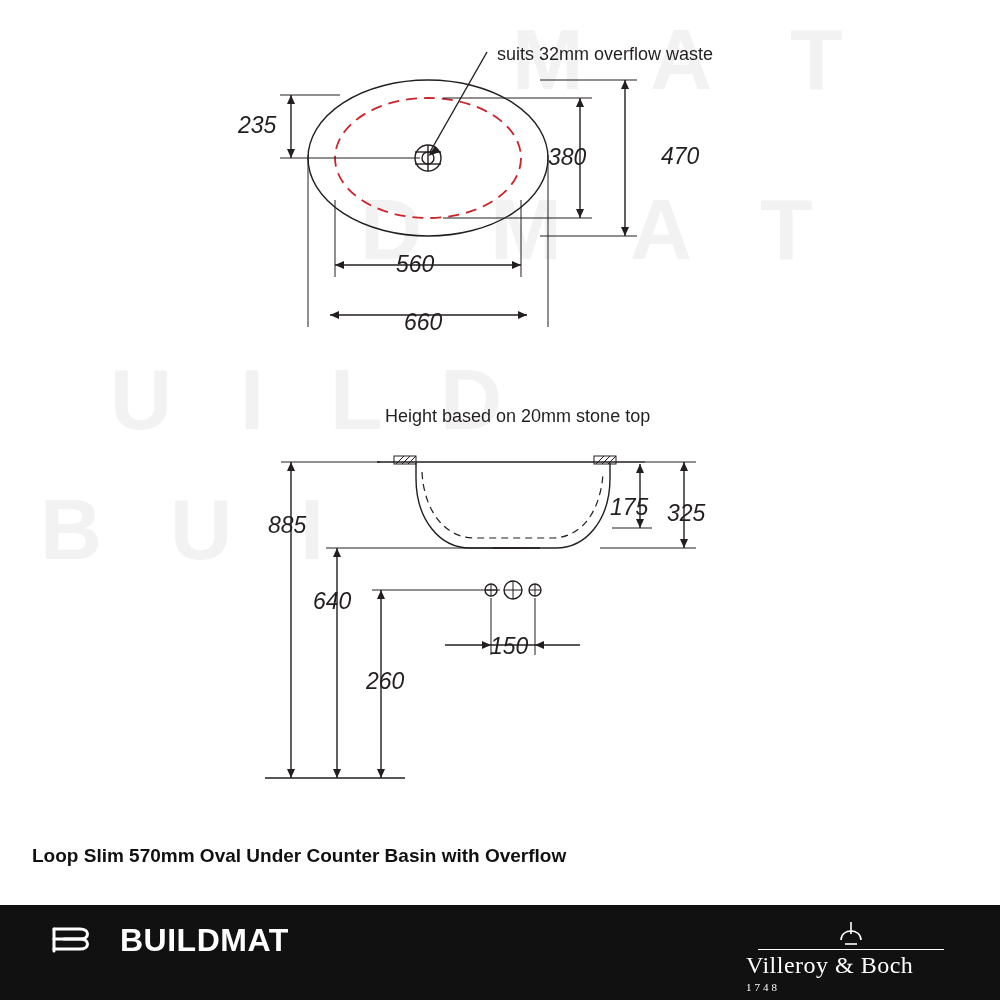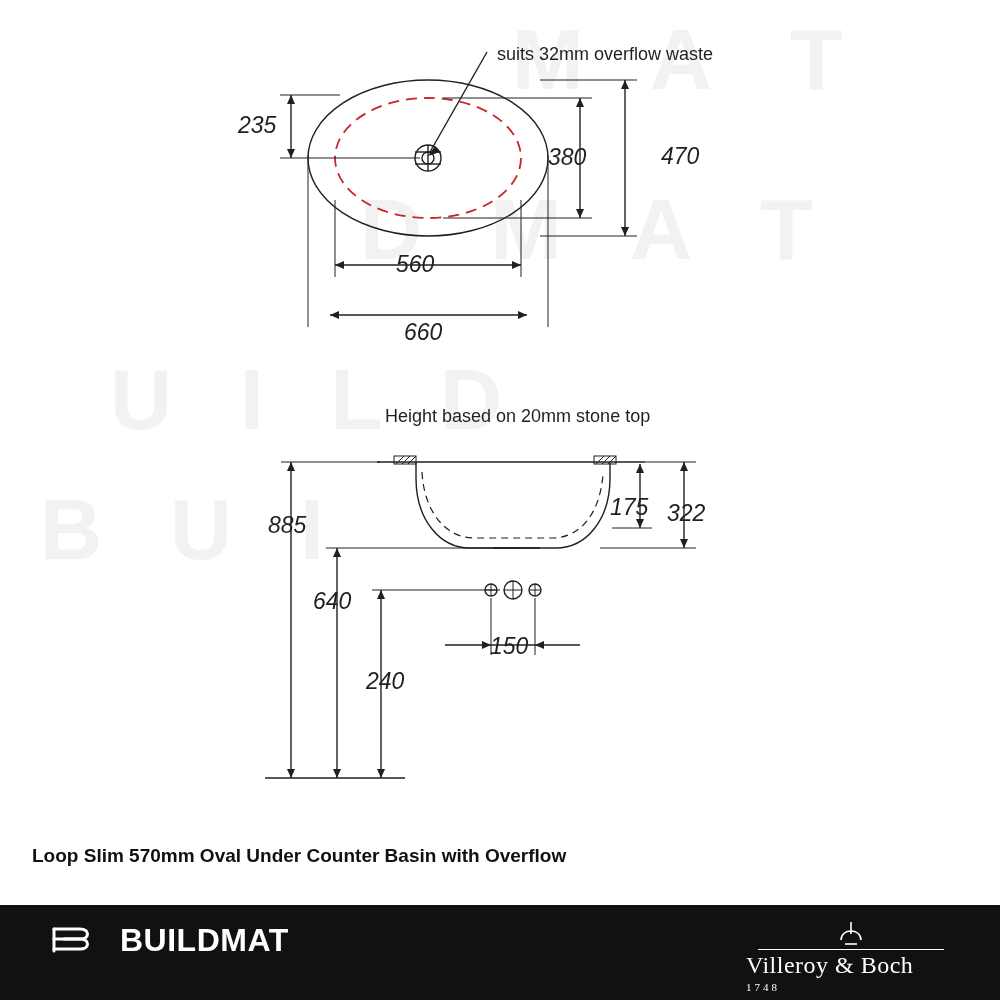--- a/index.html
+++ b/index.html
@@ -234,27 +234,27 @@
   </g>
 </svg>
 
 <div class="note-label" style="left:497px; top:44px;">suits 32mm overflow waste</div>
 <div class="note-label" style="left:385px; top:406px;">Height based on 20mm stone top</div>
 
 <div class="dim-label" style="left:238px; top:112px;">235</div>
 <div class="dim-label" style="left:548px; top:144px;">380</div>
 <div class="dim-label" style="left:645px; top:143px;margin-left:16px;">470</div>
 <div class="dim-label" style="left:396px; top:251px;">560</div>
-<div class="dim-label" style="left:404px; top:319px;">660</div>
+<div class="dim-label" style="left:404px; top:309px;">660</div>
 
 <div class="dim-label" style="left:268px; top:512px;">885</div>
 <div class="dim-label" style="left:313px; top:588px;">640</div>
-<div class="dim-label" style="left:366px; top:668px;">240</div>
+<div class="dim-label" style="left:366px; top:668px;">260</div>
 <div class="dim-label" style="left:610px; top:494px;">175</div>
-<div class="dim-label" style="left:667px; top:500px;">322</div>
+<div class="dim-label" style="left:667px; top:500px;">325</div>
 <div class="dim-label" style="left:490px; top:633px;">150</div>
 
 <div id="caption">Loop Slim 570mm Oval Under Counter Basin with Overflow</div>
 
 <div id="footer"></div>
 
 <div id="brand">
   <svg width="54" height="40" viewBox="0 0 54 40">
     <g stroke="#ffffff" stroke-width="3" fill="none" stroke-linecap="round">
       <path d="M4 9 H30 C40 9 40 19 30 19 H14"></path>

